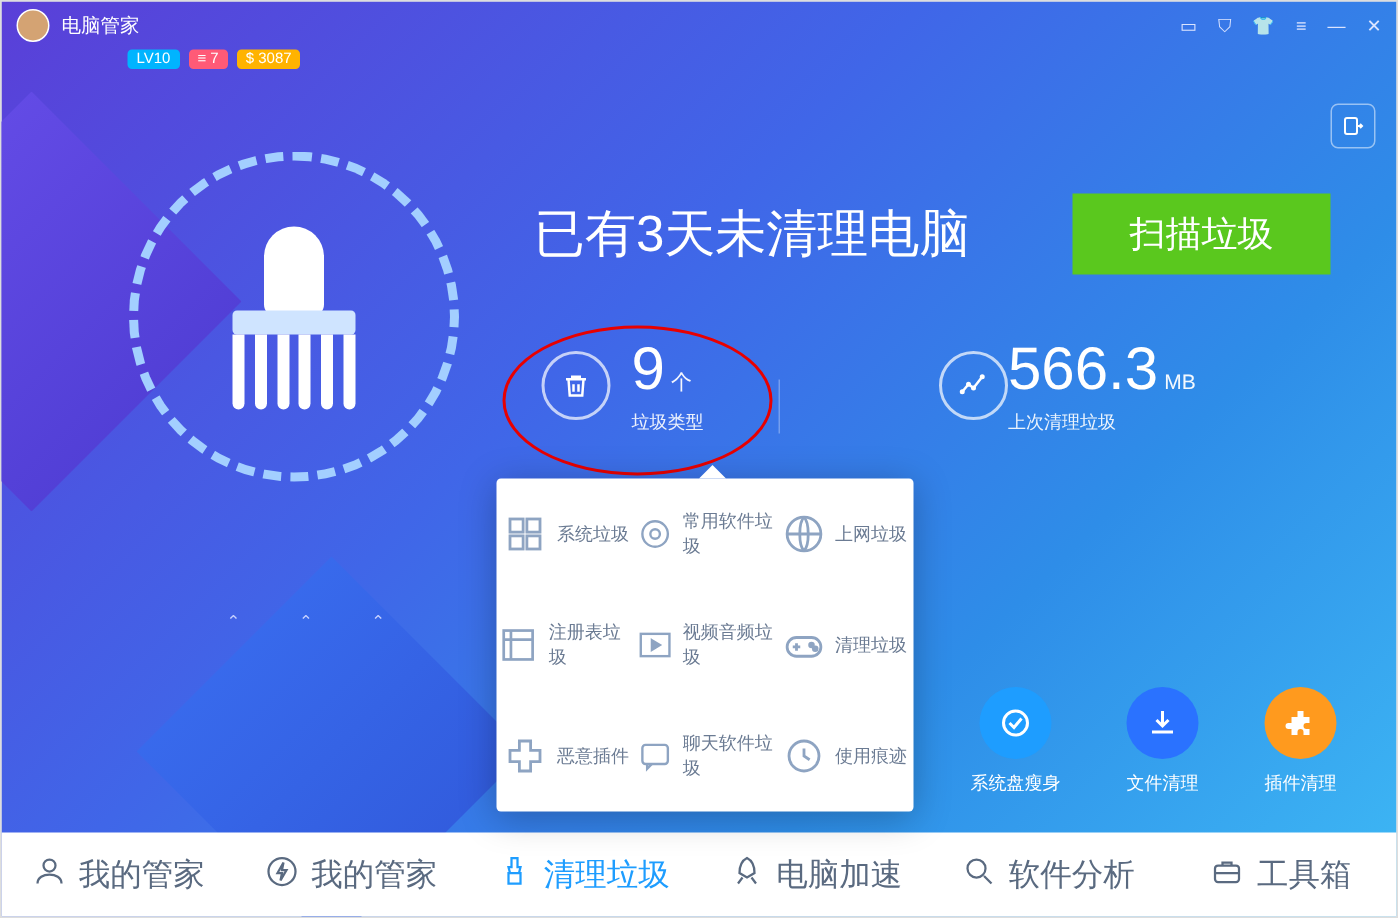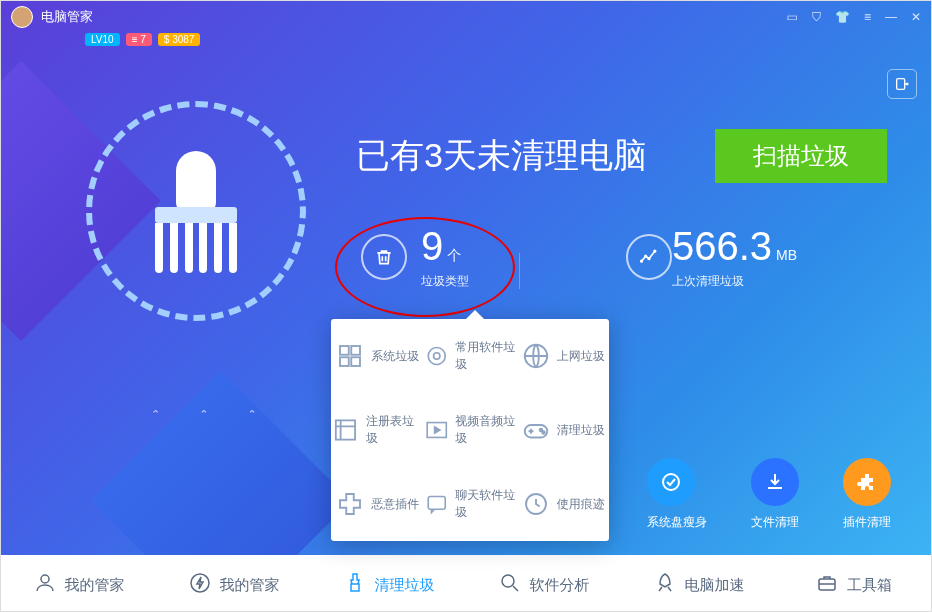--- a/index.html
+++ b/index.html
@@ -34,25 +34,25 @@
 .stat-sub{font-size:12px;opacity:.9;margin-top:4px}
 .stat-unit{font-size:14px;margin-left:4px;opacity:.95}
 .red-ring{position:absolute;width:180px;height:100px;border:2px solid #e80000;border-radius:50%;z-index:4}
 .red-ring.r1{left:334px;top:216px}
 .red-ring.r2{left:332px;bottom:10px;width:170px;height:40px}
 .popup{position:absolute;left:330px;top:318px;width:278px;height:222px;background:#fff;border-radius:3px;box-shadow:0 4px 24px rgba(0,0,0,.25);display:grid;grid-template-columns:repeat(3,1fr);z-index:6}
 .popup::before{content:"";position:absolute;top:-9px;left:135px;width:0;height:0;border-left:9px solid transparent;border-right:9px solid transparent;border-bottom:9px solid #fff}
 .pcell{display:flex;flex-direction:row;align-items:center;justify-content:center;gap:6px;font-size:12px;color:#6b7b93;cursor:pointer}
 .pcell svg{width:30px;height:30px;stroke:#8ea4c2;fill:none;stroke-width:1.5}
 .shortcut{position:absolute;bottom:80px;right:40px;display:flex;gap:44px;z-index:3;color:#fff;font-size:12px}
-.sc{display:flex;flex-direction:column;gap:8px;cursor:pointer}
+.sc{display:flex;flex-direction:column;align-items:center;gap:8px;cursor:pointer}
 .sc .ico{width:48px;height:48px;border-radius:50%;display:flex;align-items:center;justify-content:center}
 .c-blue{background:#1e9dff}.c-dblue{background:#2a72ff}.c-orange{background:#ff9a1e}
 .bottomnav{position:absolute;bottom:0;left:0;right:0;height:56px;background:#fff;display:flex;align-items:center;z-index:5}
-.bn{flex:1;display:flex;align-items:flex-end;justify-content:center;gap:8px;font-size:15px;color:#5a6a80;cursor:pointer}
+.bn{flex:1;display:flex;align-items:flex-start;justify-content:center;gap:8px;font-size:21px;color:#5a6a80;cursor:pointer}
 .bn.active{color:#1e9dff}
 .bn svg{width:24px;height:24px;stroke:currentColor;fill:none;stroke-width:1.5}
 .divider{position:absolute;left:518px;top:252px;width:1px;height:36px;background:rgba(255,255,255,.3);z-index:3}
 </style>
 </head>
 <body>
 <div class="window">
 
 <div class="ornament"></div>
 <div class="birds">⌃ ⌃ ⌃</div>
@@ -253,33 +253,33 @@
         <span>我的管家</span>
       </div>
   <div class="bn active">
         <svg viewBox="0 0 24 24">
           <path d="M10 3h4v6h2l-1 4H9l-1-4h2zM8 13h8v7H8z"></path>
         </svg>
         <span>清理垃圾</span>
       </div>
   <div class="bn">
         <svg viewBox="0 0 24 24">
+          <path d="M12 3c4 2 5 6 5 10l-5 3-5-3c0-4 1-8 5-10zM9 16l-3 4M15 16l3 4"></path>
+        </svg>
+        <span>电脑加速</span>
+      </div>
+  <div class="bn">
+        <svg viewBox="0 0 24 24">
           <circle cx="10" cy="10" r="6"></circle>
           <path d="M15 15l5 5"></path>
         </svg>
         <span>软件分析</span>
       </div>
   <div class="bn">
         <svg viewBox="0 0 24 24">
-          <path d="M12 3c4 2 5 6 5 10l-5 3-5-3c0-4 1-8 5-10zM9 16l-3 4M15 16l3 4"></path>
-        </svg>
-        <span>电脑加速</span>
-      </div>
-  <div class="bn">
-        <svg viewBox="0 0 24 24">
           <rect x="4" y="8" width="16" height="11" rx="2"></rect>
           <path d="M9 8V6h6v2M4 13h16"></path>
         </svg>
         <span>工具箱</span>
       </div>
 </div>
 
 </div>
 
 </body></html>

